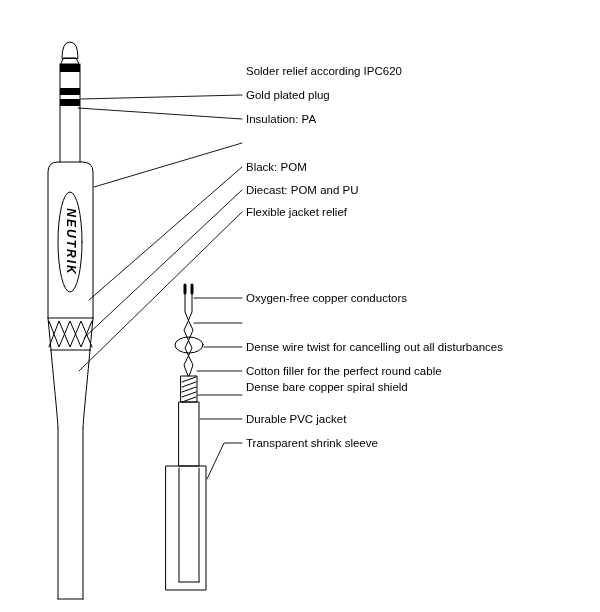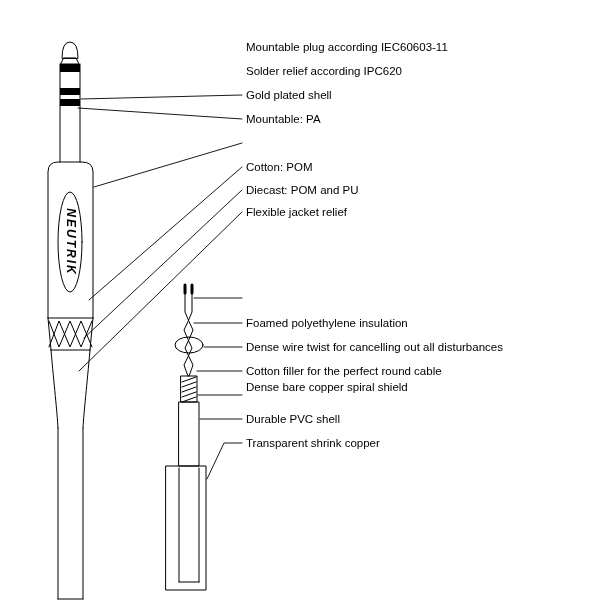--- a/index.html
+++ b/index.html
@@ -108,28 +108,27 @@
         <line x1="242" y1="347" x2="204" y2="347"></line>
         <line x1="242" y1="371" x2="197" y2="371"></line>
         <line x1="242" y1="395" x2="198" y2="395"></line>
         <line x1="242" y1="419" x2="200" y2="419"></line>
         <polyline points="242,443 224,443 207,479"></polyline>
       </g>
 
     </g>
   </svg>
 
-  <div class="label" style="top:40px">Mountable plug according IEC60603-11</div>
   <div class="label" style="top:64px">Solder relief according IPC620</div>
-  <div class="label" style="top:88px">Gold plated shell</div>
-  <div class="label" style="top:112px">Mountable: PA</div>
-  <div class="label" style="top:160px">Cotton: POM</div>
+  <div class="label" style="top:88px">Gold plated plug</div>
+  <div class="label" style="top:112px">Insulation: PA</div>
+  <div class="label" style="top:160px">Black: POM</div>
   <div class="label" style="top:183px">Diecast: POM and PU</div>
   <div class="label" style="top:205px">Flexible jacket relief</div>
 
-  <div class="label" style="top:316px">Foamed polyethylene insulation</div>
+  <div class="label" style="top:291px">Oxygen-free copper conductors</div>
   <div class="label" style="top:340px">Dense wire twist for cancelling out all disturbances</div>
   <div class="label" style="top:364px">Cotton filler for the perfect round cable</div>
   <div class="label" style="top:380px">Dense bare copper spiral shield</div>
-  <div class="label" style="top:412px">Durable PVC shell</div>
-  <div class="label" style="top:436px">Transparent shrink copper</div>
+  <div class="label" style="top:412px">Durable PVC jacket</div>
+  <div class="label" style="top:436px">Transparent shrink sleeve</div>
 
 </div>
 
 </body></html>

